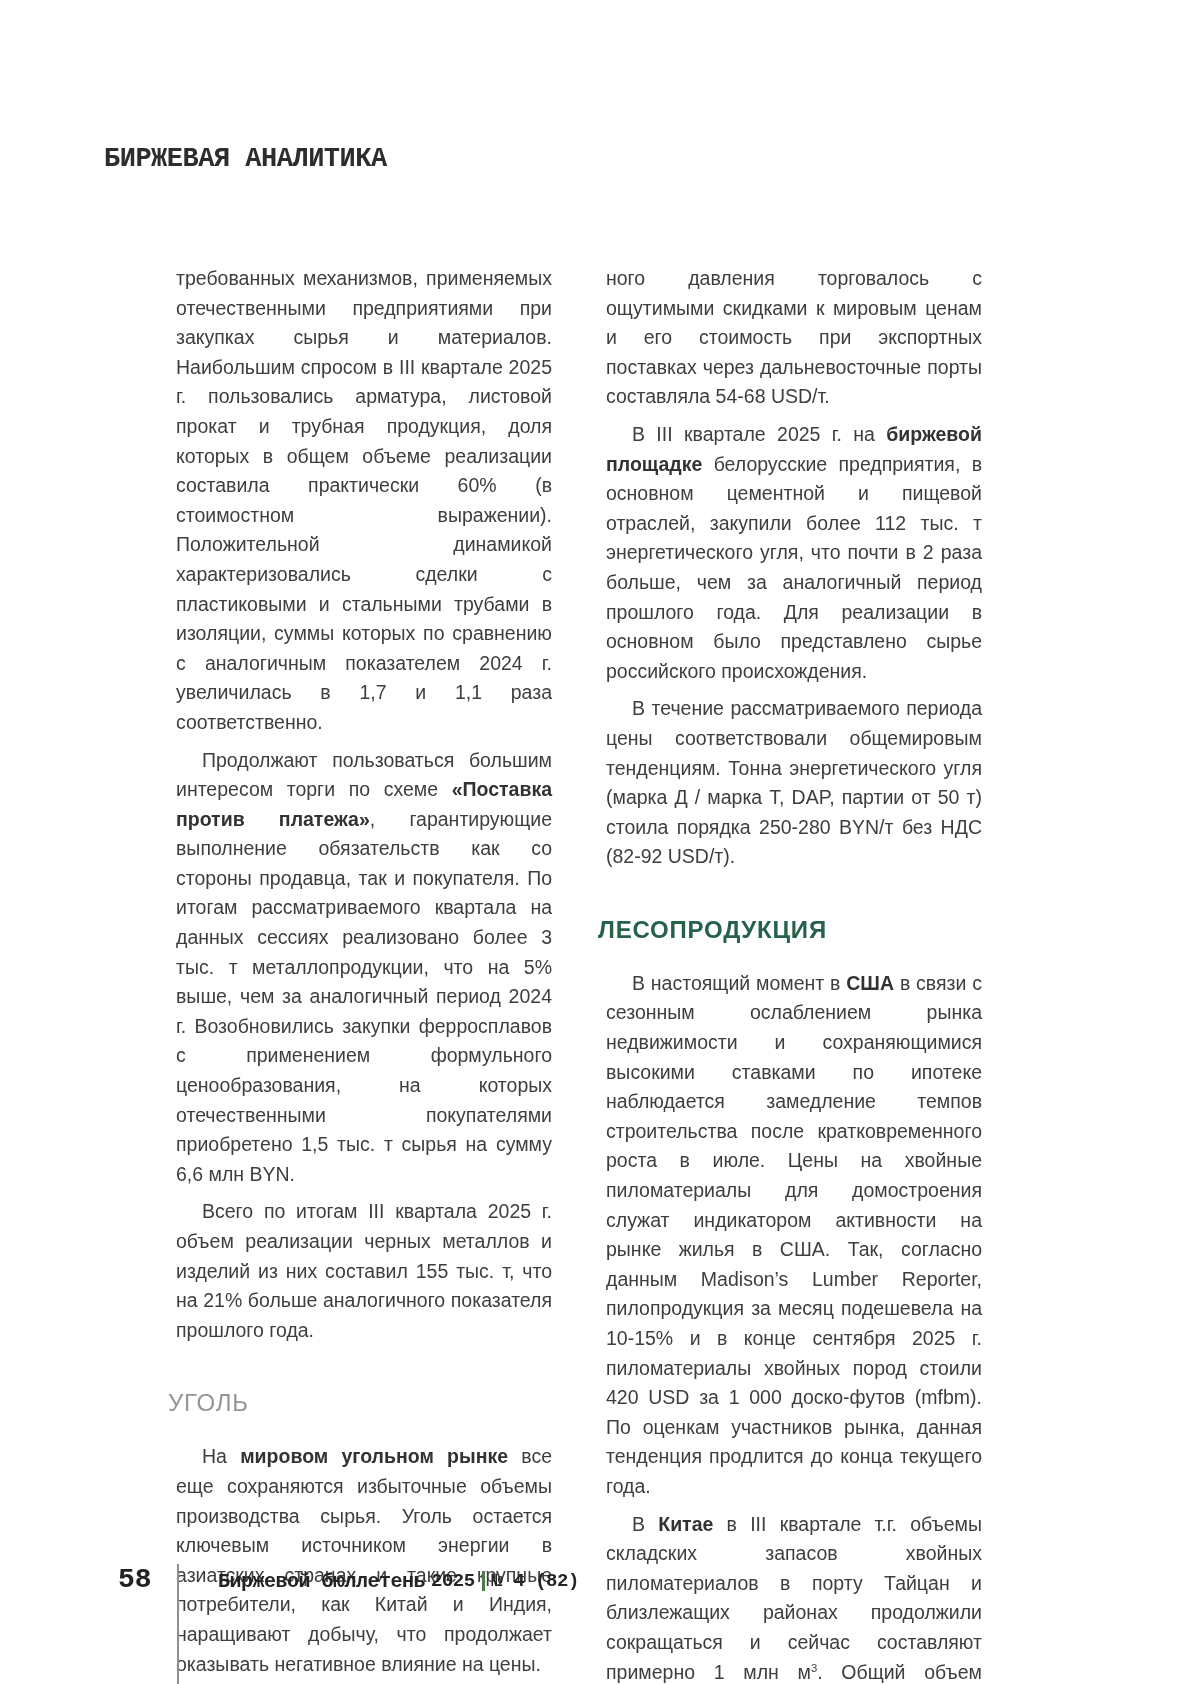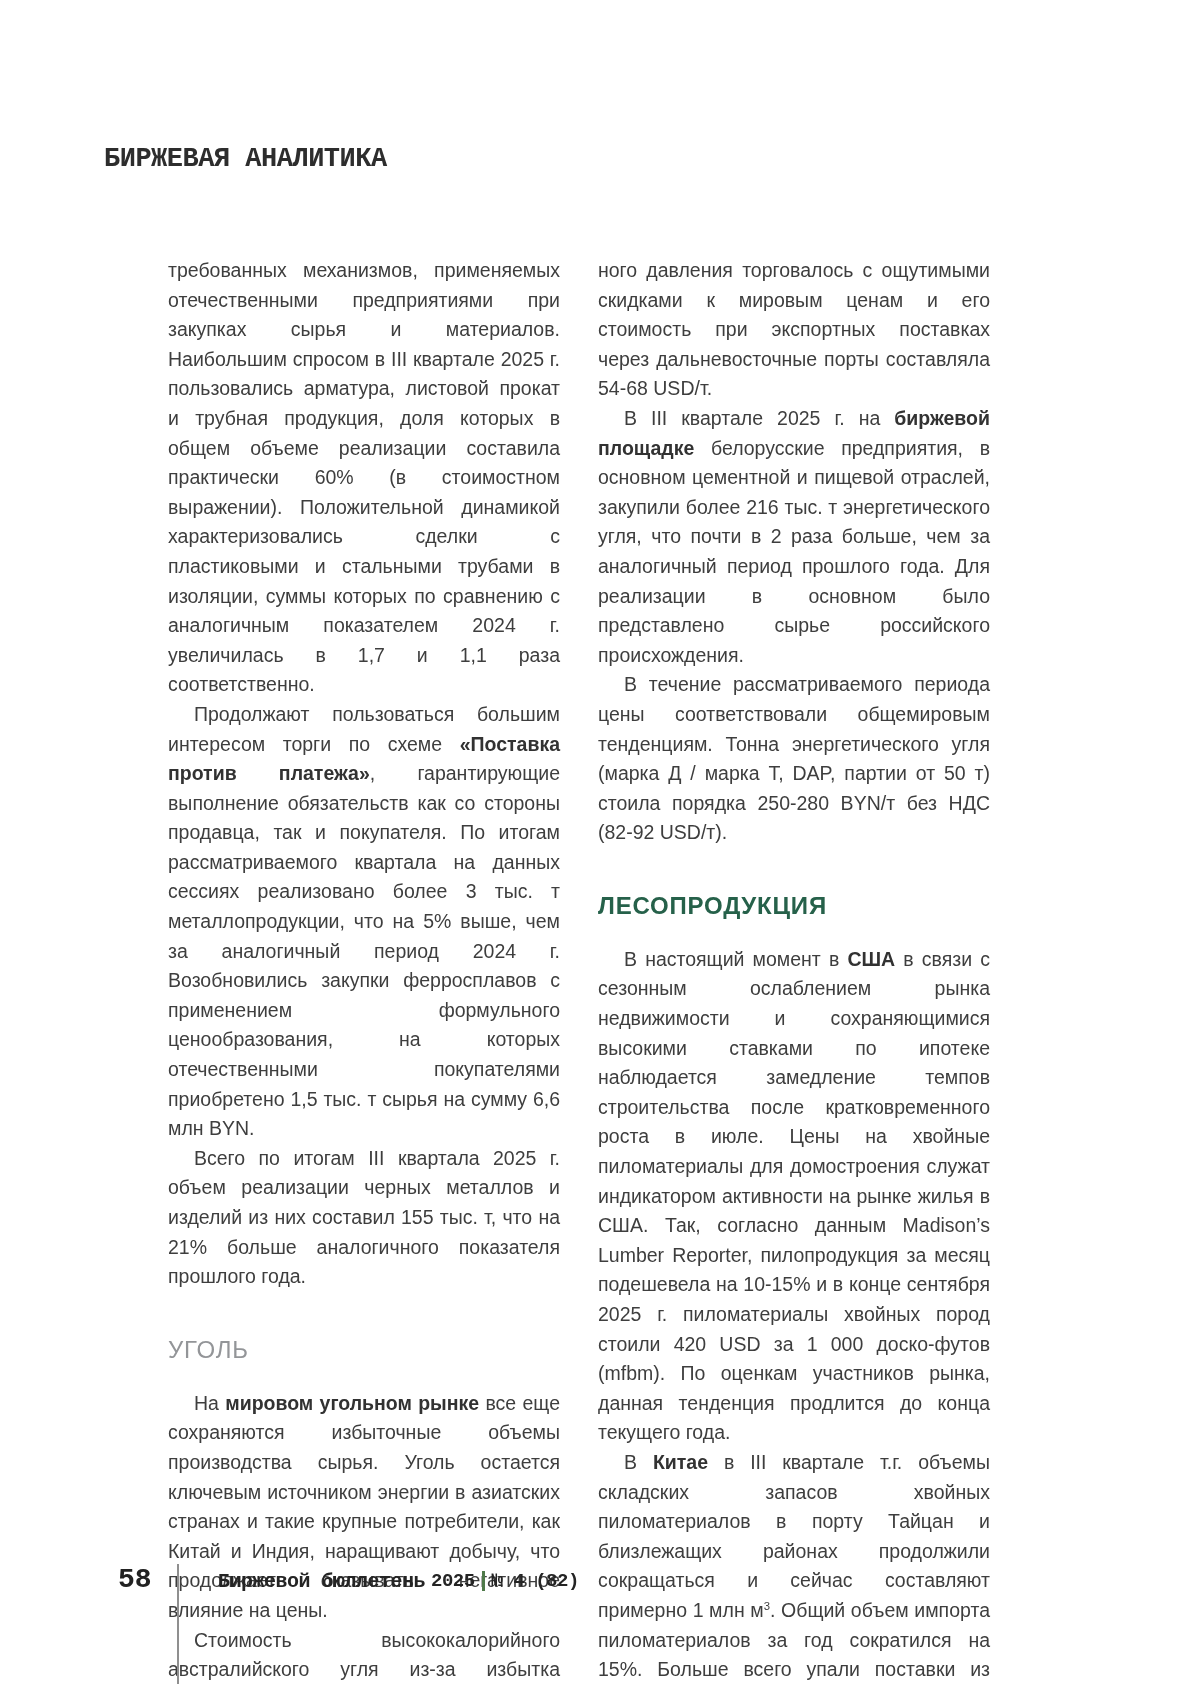--- a/index.html
+++ b/index.html
@@ -25,21 +25,21 @@
   .columns {
     position: absolute;
     left: 168px;
     top: 256px;
     width: 822px;
     display: flex;
     gap: 38px;
   }
   .column { width: 392px; }
   .body-para {
-    margin: 0;
+    margin: 8px;
     font-size: 19.5px;
     line-height: 29.6px;
     text-align: justify;
     color: #3e3e3e;
   }
   .body-para.indent { text-indent: 26px; }
   .body-para strong { font-weight: 700; color: #323232; }
   .body-para sup { font-size: 0.58em; line-height: 0; }
   .section-heading {
     margin: 42px 0 23px 0;
@@ -109,21 +109,21 @@
     <div class="column">
         <p class="body-para"><span>требованных механизмов, применяемых отечественными предприятиями при закупках сырья и материалов. Наибольшим спросом в III квартале 2025 г. пользовались арматура, листовой прокат и трубная продукция, доля которых в общем объеме реализации составила практически 60% (в стоимостном выражении). Положительной динамикой характеризовались сделки с пластиковыми и стальными трубами в изоляции, суммы которых по сравнению с аналогичным показателем 2024 г. увеличилась в 1,7 и 1,1 раза соответственно.</span></p>
         <p class="body-para indent"><span>Продолжают пользоваться большим интересом торги по схеме </span><strong>«Поставка против платежа»</strong><span>, гарантирующие выполнение обязательств как со стороны продавца, так и покупателя. По итогам рассматриваемого квартала на данных сессиях реализовано более 3 тыс. т металлопродукции, что на 5% выше, чем за аналогичный период 2024 г. Возобновились закупки ферросплавов с применением формульного ценообразования, на которых отечественными покупателями приобретено 1,5 тыс. т сырья на сумму 6,6 млн BYN.</span></p>
         <p class="body-para indent"><span>Всего по итогам III квартала 2025 г. объем реализации черных металлов и изделий из них составил 155 тыс. т, что на 21% больше аналогичного показателя прошлого года.</span></p>
         <h2 class="section-heading grey">УГОЛЬ</h2>
         <p class="body-para indent"><span>На </span><strong>мировом угольном рынке</strong><span> все еще сохраняются избыточные объемы производства сырья. Уголь остается ключевым источником энергии в азиатских странах и такие крупные потребители, как Китай и Индия, наращивают добычу, что продолжает оказывать негативное влияние на цены.</span></p>
         <p class="body-para indent"><span>Стоимость высококалорийного австралийского угля из-за избытка предложения к концу III квартала 2025 г. снизилась до 105 USD/т (FOB Newcastle). Котировки на энергетический уголь в европейских странах на фоне сужения объемов потребления из-за экологических ограничений колебались в диапазоне 98-104 USD/т. Российское сырье по причине высоких логистических издержек и санкцион-</span></p>
       </div>
     <div class="column">
         <p class="body-para"><span>ного давления торговалось с ощутимыми скидками к мировым ценам и его стоимость при экспортных поставках через дальневосточные порты составляла 54-68 USD/т.</span></p>
-        <p class="body-para indent"><span>В III квартале 2025 г. на </span><strong>биржевой площадке</strong><span> белорусские предприятия, в основном цементной и пищевой отраслей, закупили более 216 тыс. т энергетического угля, что почти в 2 раза больше, чем за аналогичный период прошлого года. Для реализации в основном было представлено сырье российского происхождения.</span></p>
+        <p class="body-para indent"><span>В III квартале 2025 г. на </span><strong>биржевой площадке</strong><span> белорусские предприятия, в основном цементной и пищевой отраслей, закупили более 112 тыс. т энергетического угля, что почти в 2 раза больше, чем за аналогичный период прошлого года. Для реализации в основном было представлено сырье российского происхождения.</span></p>
         <p class="body-para indent"><span>В течение рассматриваемого периода цены соответствовали общемировым тенденциям. Тонна энергетического угля (марка Д / марка Т, DAP, партии от 50 т) стоила порядка 250-280 BYN/т без НДС (82-92 USD/т).</span></p>
         <h2 class="section-heading green">ЛЕСОПРОДУКЦИЯ</h2>
         <p class="body-para indent"><span>В настоящий момент в </span><strong>США</strong><span> в связи с сезонным ослаблением рынка недвижимости и сохраняющимися высокими ставками по ипотеке наблюдается замедление темпов строительства после кратковременного роста в июле. Цены на хвойные пиломатериалы для домостроения служат индикатором активности на рынке жилья в США. Так, согласно данным Madison’s Lumber Reporter, пилопродукция за месяц подешевела на 10-15% и в конце сентября 2025 г. пиломатериалы хвойных пород стоили 420 USD за 1 000 доско-футов (mfbm). По оценкам участников рынка, данная тенденция продлится до конца текущего года.</span></p>
         <p class="body-para indent"><span>В </span><strong>Китае</strong><span> в III квартале т.г. объемы складских запасов хвойных пиломатериалов в порту Тайцан и близлежащих районах продолжили сокращаться и сейчас составляют примерно 1 млн м</span><sup>3</sup><span>. Общий объем импорта пиломатериалов за год сократился на 15%. Больше всего упали поставки из Финляндии (-51%), Канады (-22%), Швеции (-18%), России (-10%) и Беларуси (-9%). Вместе с тем в августе-сентябре наблюдался заметный рост цен на пиломатериалы. Так, по данным WhatWood, в сентябре экспортные цены российской доски в китайских портах (CFR Шанхай) находились в районе 250 USD/м</span></p>
       </div>
   </div>
 
   <div class="page-number">58</div>
 
   <div class="footer-vrule"></div>

